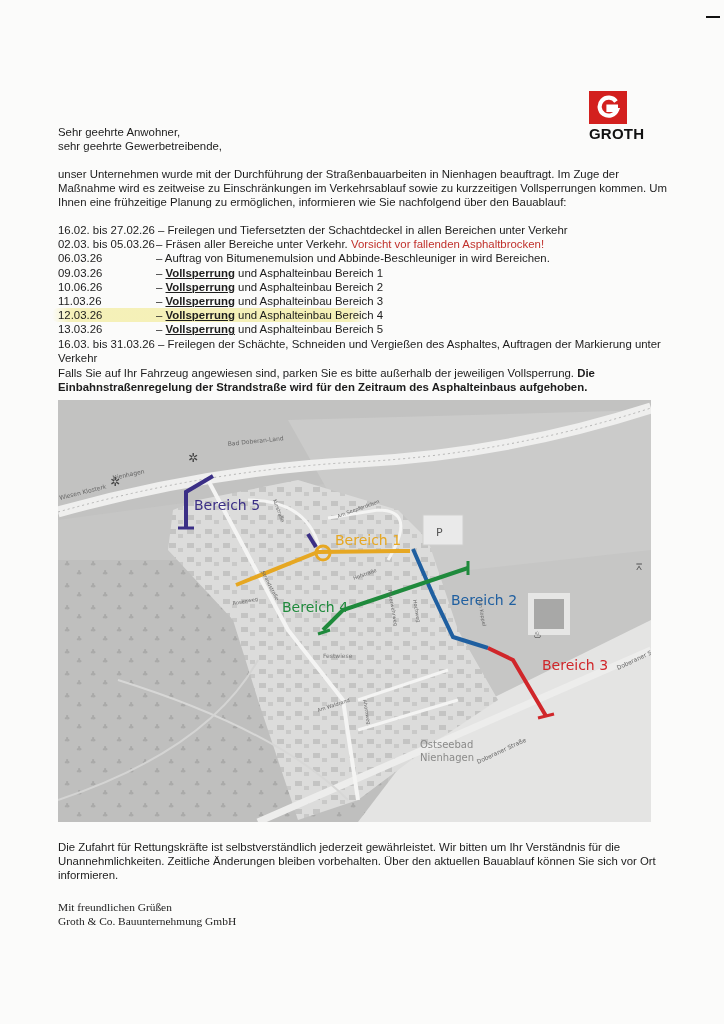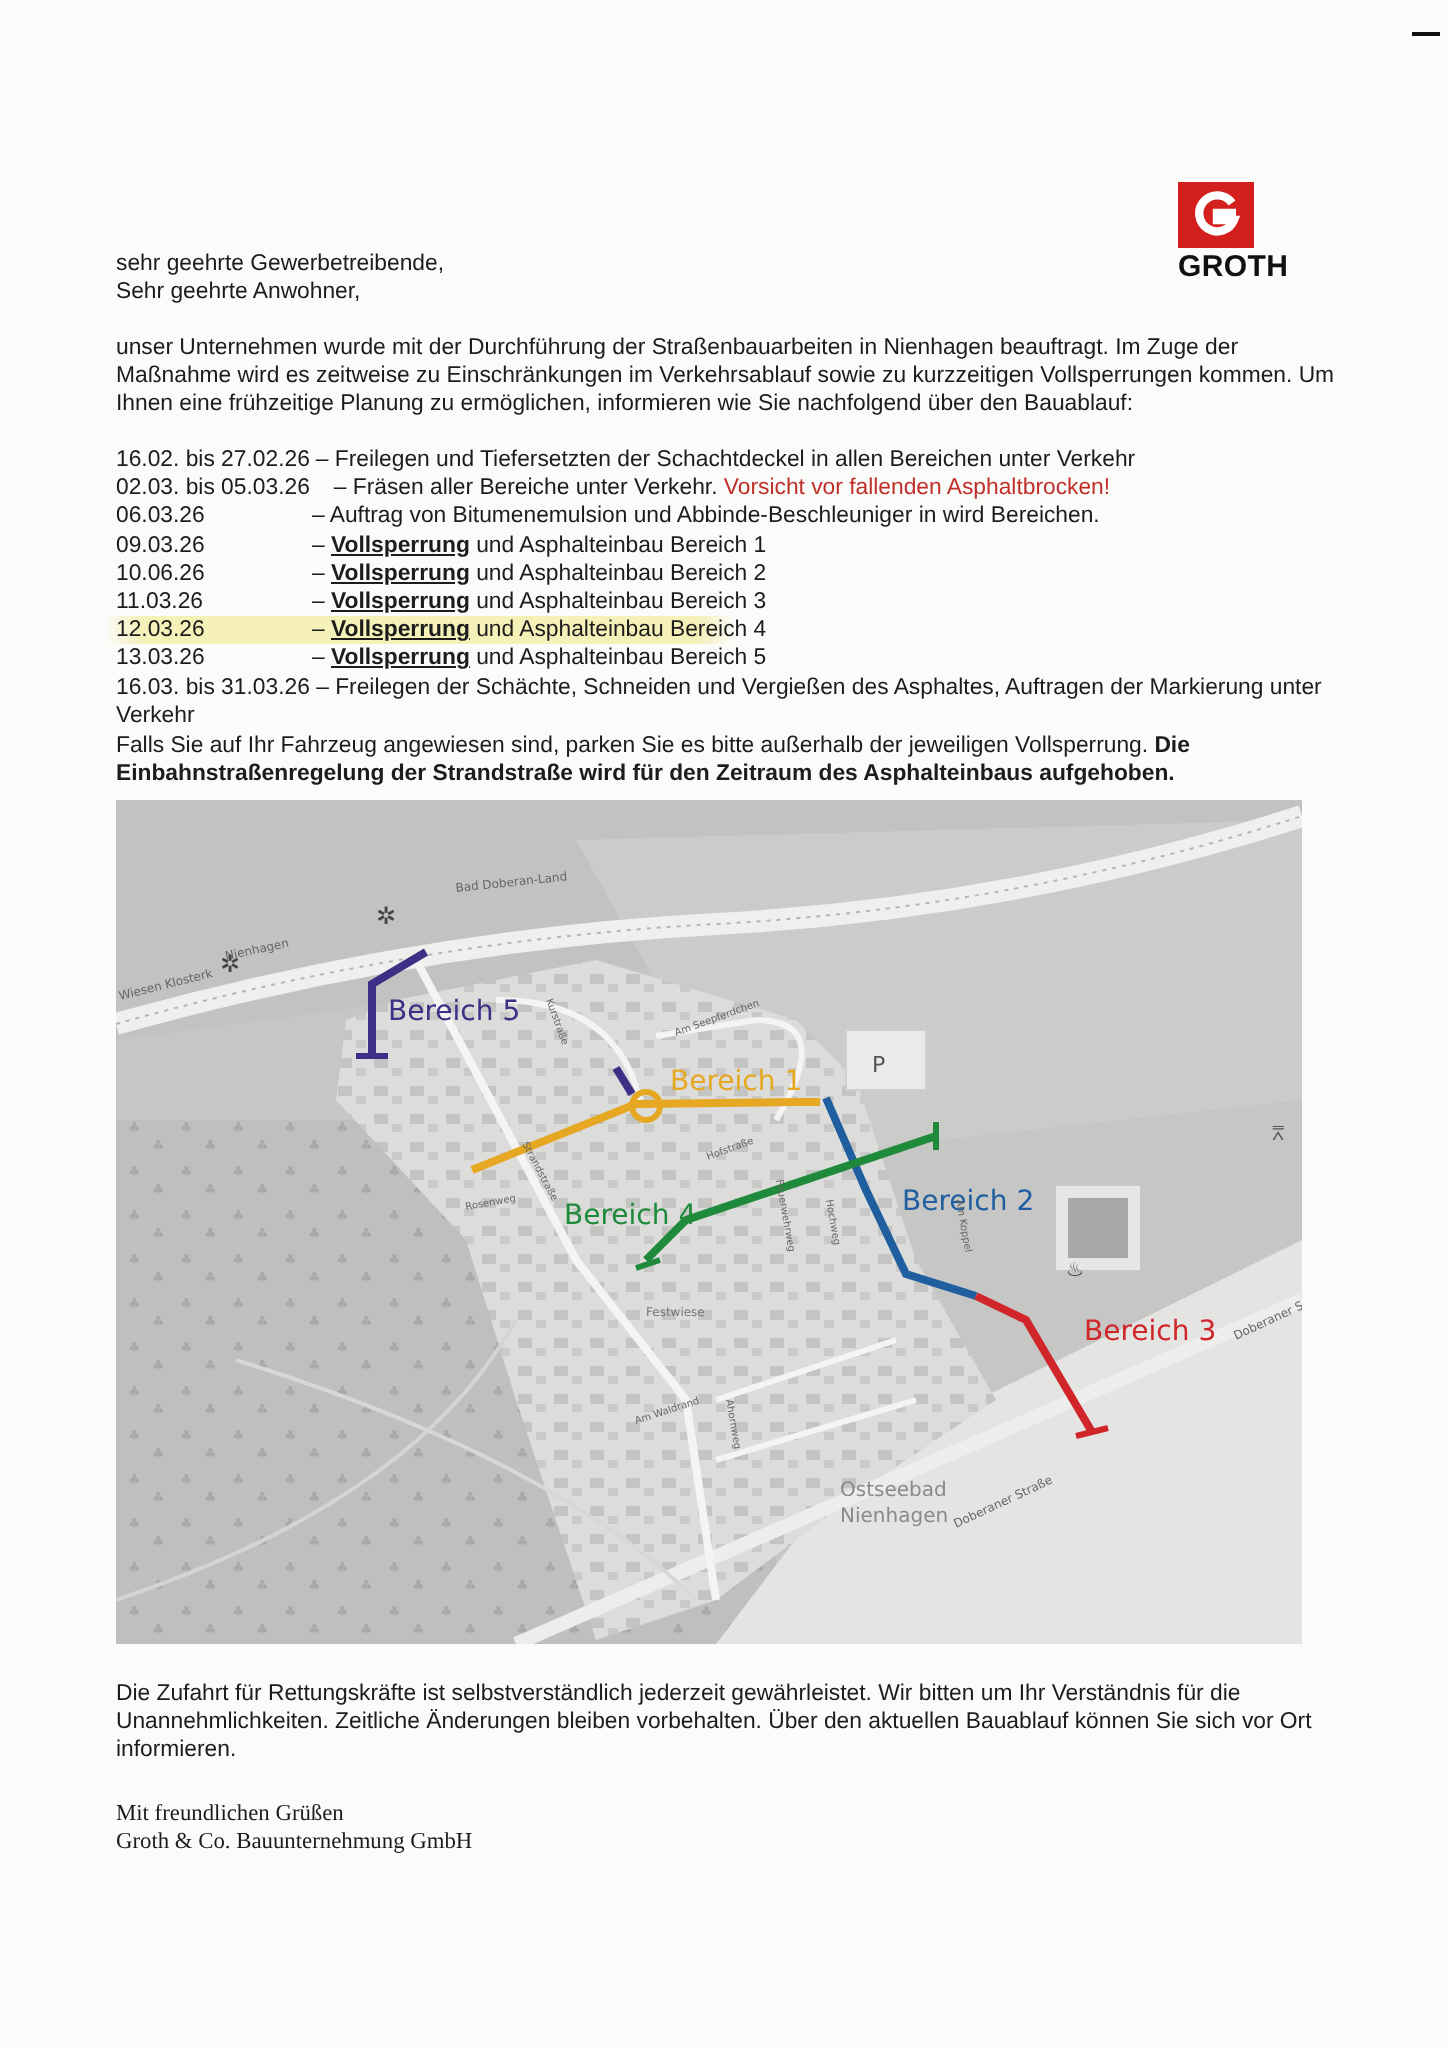--- a/index.html
+++ b/index.html
@@ -41,33 +41,33 @@
 <div class="logo">
   <div class="logo-box">
     <svg width="24" height="25" viewBox="0 0 24 25">
       <path d="M20 6.5 A9 9 0 1 0 21 15 L12.5 15 L12.5 11.5 L22 11.5" fill="none" stroke="#fff" stroke-width="4.2"></path>
     </svg>
   </div>
   <div class="logo-text">GROTH</div>
 </div>
 
 <div class="txt salutation">
+  <div>Sehr geehrte Anwohner,</div>
   <div>sehr geehrte Gewerbetreibende,</div>
-  <div>Sehr geehrte Anwohner,</div>
 </div>
 
 <div class="txt intro">unser Unternehmen wurde mit der Durchführung der Straßenbauarbeiten in Nienhagen beauftragt. Im Zuge der Maßnahme wird es zeitweise zu Einschränkungen im Verkehrsablauf sowie zu kurzzeitigen Vollsperrungen kommen. Um Ihnen eine frühzeitige Planung zu ermöglichen, informieren wie Sie nachfolgend über den Bauablauf:</div>
 
 <div class="txt schedule">
   <div class="row">
     <span class="date" style="width:auto;margin-right:3px">16.02. bis 27.02.26</span>
     <span>– Freilegen und Tiefersetzten der Schachtdeckel in allen Bereichen unter Verkehr</span>
   </div>
   <div class="row">
-    <span class="date" style="width:auto;margin-right:12px">02.03. bis 05.03.26</span>
+    <span class="date" style="width:auto;margin-right:1px">02.03. bis 05.03.26</span>
     <span>– Fräsen aller Bereiche unter Verkehr.</span>&nbsp;<span class="warn">Vorsicht vor fallenden Asphaltbrocken!</span>
   </div>
   <div class="row">
     <span class="date">06.03.26</span>
     <span>– Auftrag von Bitumenemulsion und Abbinde-Beschleuniger in wird Bereichen.</span>
   </div>
   <div class="row">
     <span class="date">09.03.26</span>
     <span style="white-space:pre">– </span>
       <span class="vs">Vollsperrung</span>

